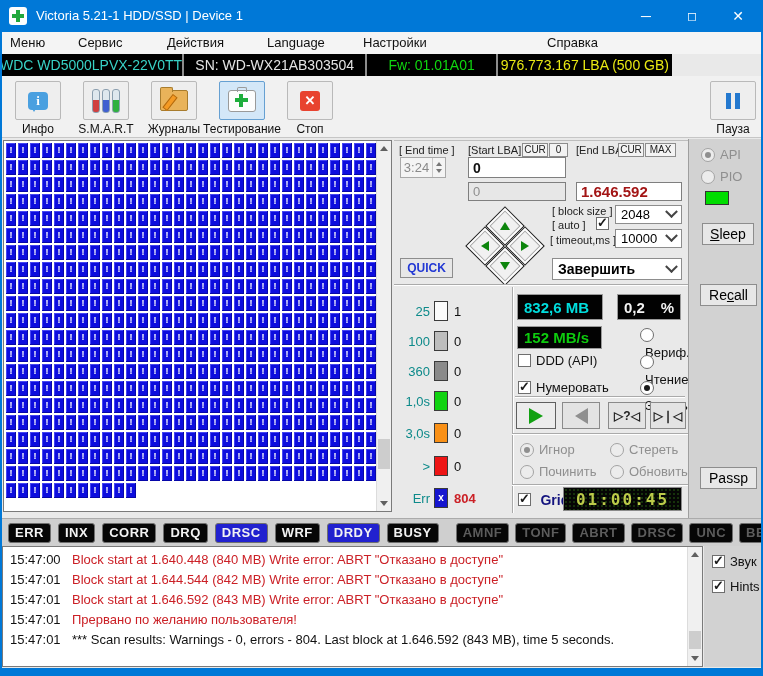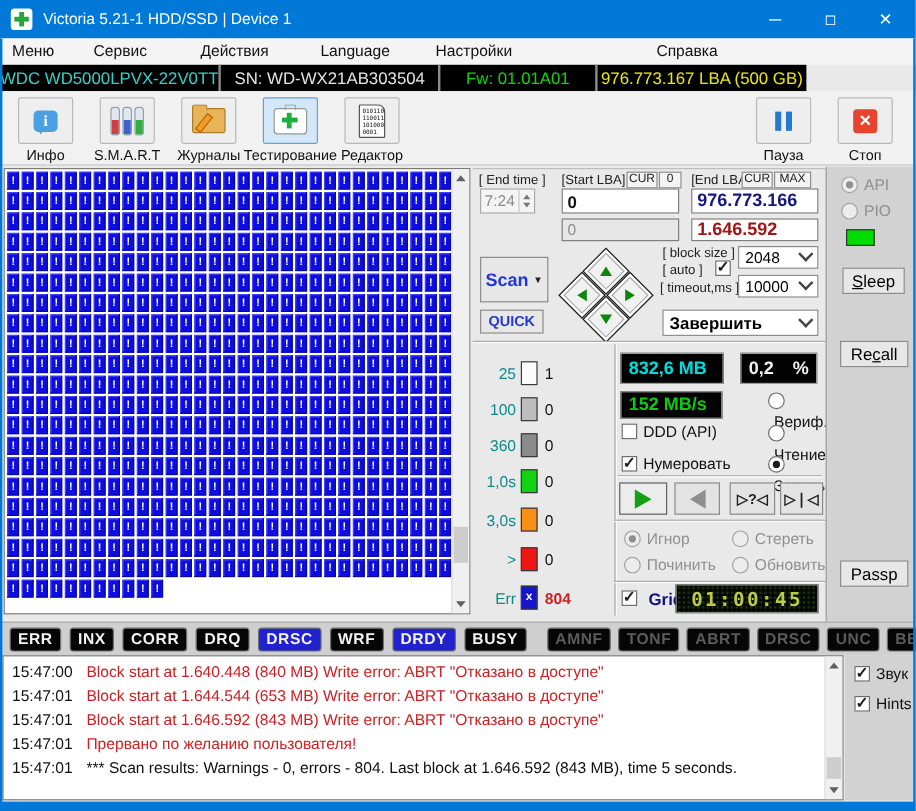--- a/index.html
+++ b/index.html
@@ -166,46 +166,35 @@
     </div>
     <div class="tbtn sel">
       <div class="tico">
           <span class="icon-aid">
             <i class="v"></i>
             <i class="h"></i>
           </span>
         </div>
       <span class="tlabel">Тестирование</span>
     </div>
-    <div class="tbtn">
+    <div class="tbtn" style="margin-right:12px;">
       <div class="tico">
-          <span class="icon-bin">
-        <div>010110</div>
-            <div>110011</div>
-            <div>101000</div>
-            <div>0001</div>
-      </span>
-        </div>
-      <span class="tlabel">Редактор</span>
+          <span class="icon-stop"></span>
+        </div>
+      <span class="tlabel">Стоп</span>
     </div>
     <div class="tbtn" style="margin-left:auto;">
       <div class="tico">
           <span class="icon-pause">
             <i></i>
             <i></i>
           </span>
         </div>
       <span class="tlabel">Пауза</span>
     </div>
-    <div class="tbtn" style="margin-right:12px;">
-      <div class="tico">
-          <span class="icon-stop"></span>
-        </div>
-      <span class="tlabel">Стоп</span>
-    </div>
   </div>
 
   <div class="gridpanel">
     <div class="blocks">
         <span class="blk" style="background: rgb(13, 13, 222);">!</span>
         <span class="blk" style="background: rgb(13, 13, 222);">!</span>
         <span class="blk" style="background: rgb(13, 13, 222);">!</span>
         <span class="blk" style="background: rgb(13, 13, 222);">!</span>
         <span class="blk" style="background: rgb(13, 13, 222);">!</span>
         <span class="blk" style="background: rgb(13, 13, 222);">!</span>
@@ -843,41 +832,36 @@
       <div class="sarrow down" style="bottom:0;">
           <i></i>
         </div>
     </div>
   </div>
 
   <div class="cpanel">
 
     <span class="slbl" style="left:5px;top:3px;">[ End time ]</span>
     <div class="spinner">
-      <span class="val">7:24</span>
+      <span class="val">3:24</span>
       <span class="spincol">
           <i class="u"></i>
           <i class="d"></i>
         </span>
     </div>
     <span class="slbl" style="left:74px;top:3px;">[Start LBA]</span>
     <span class="minibtn" style="left:128px;top:2px;width:24px;">CUR</span>
     <span class="minibtn" style="left:155px;top:2px;width:17px;">0</span>
     <div class="inp" style="left:74px;top:16px;width:98px;height:21px;font-size:14px;font-weight:bold;color:#111;">0</div>
     <span class="slbl" style="left:182px;top:3px;">[End LBA]</span>
     <span class="minibtn" style="left:224px;top:2px;width:24px;">CUR</span>
     <span class="minibtn" style="left:251px;top:2px;width:29px;">MAX</span>
-    <div class="inp" style="left: 182px; top: 16px; width: 106px; height: 21px; font-size: 15px; font-weight: bold; color: rgb(22, 22, 127);">976.773.166</div>
     <div class="inp" style="left:74px;top:41px;width:98px;height:19px;background:#e7e7e7;color:#8e8e8e;font-size:13px;">0</div>
     <div class="inp" style="left: 182px; top: 41px; width: 106px; height: 19px; font-size: 15px; font-weight: bold; color: rgb(163, 21, 21);">1.646.592</div>
 
-    <div class="button" style="position:absolute;left:6px;top:73px;width:57px;height:38px;gap:4px;">
-      <span style="color:#2238d4;font-weight:bold;font-size:15px;">Scan</span>
-      <span style="font-size:8px;color:#222;">▼</span>
-    </div>
     <div class="pad">
       <div class="dia" style="left:21px;top:1px;">
           <i class="tri tri-up"></i>
         </div>
       <div class="dia" style="left:1px;top:21px;">
           <i class="tri tri-left"></i>
         </div>
       <div class="dia" style="left:41px;top:21px;">
           <i class="tri tri-right"></i>
         </div>
@@ -1004,21 +988,21 @@
     <span class="badge dim">ABRT</span>
     <span class="badge dim">DRSC</span>
     <span class="badge dim">UNC</span>
     <span class="badge dim">BBK</span>
 
   </div>
 
   <div class="logpanel">
     <div style="padding-top:3px;">
       <div class="logline"><span class="logtime">15:47:00</span><span class="logtext error">Block start at 1.640.448 (840 MB) Write error: ABRT "Отказано в доступе"</span></div>
-      <div class="logline"><span class="logtime">15:47:01</span><span class="logtext error">Block start at 1.644.544 (653 MB) Write error: ABRT "Отказано в доступе"</span></div>
+      <div class="logline"><span class="logtime">15:47:01</span><span class="logtext error">Block start at 1.644.544 (842 MB) Write error: ABRT "Отказано в доступе"</span></div>
       <div class="logline"><span class="logtime">15:47:01</span><span class="logtext error">Block start at 1.646.592 (843 MB) Write error: ABRT "Отказано в доступе"</span></div>
       <div class="logline"><span class="logtime">15:47:01</span><span class="logtext error">Прервано по желанию пользователя!</span></div>
       <div class="logline"><span class="logtime">15:47:01</span><span class="logtext info">*** Scan results: Warnings - 0, errors - 804. Last block at 1.646.592 (843 MB), time 5 seconds.</span></div>
     </div>
     <div class="vscroll">
       <div class="sarrow up" style="top:0;">
           <i></i>
         </div>
       <div class="sthumb" style="top:84px;height:18px;"></div>
       <div class="sarrow down" style="bottom:0;">

